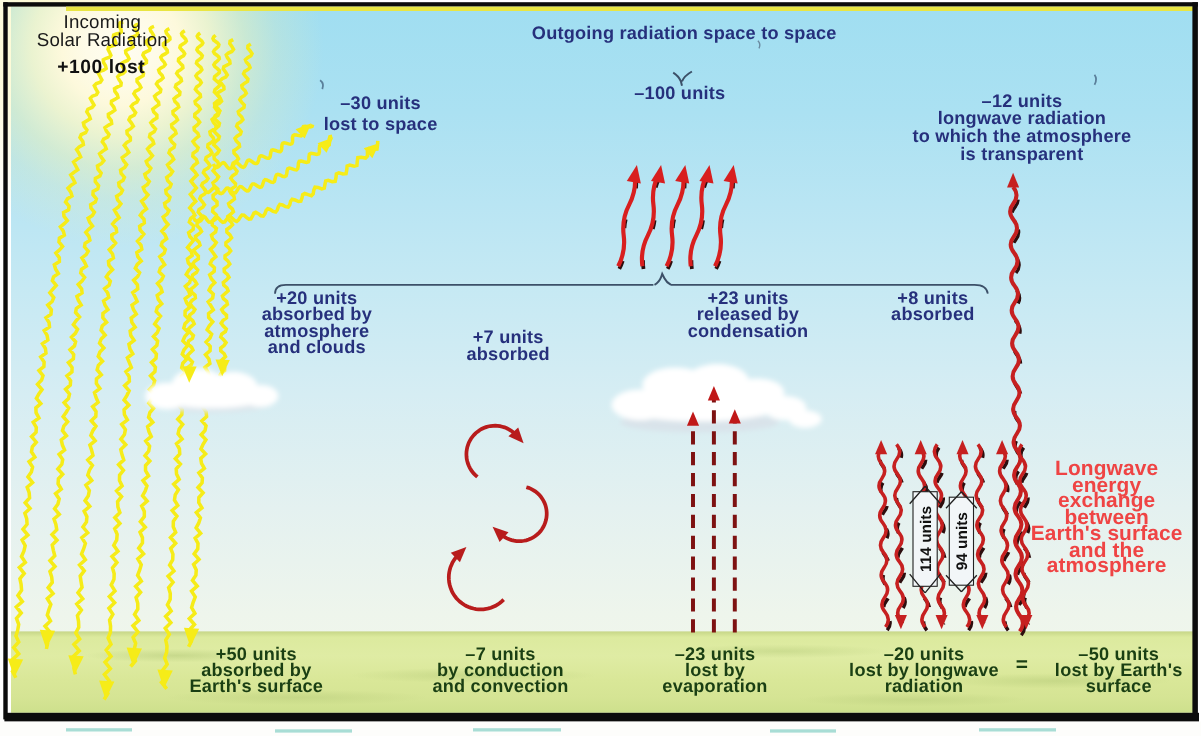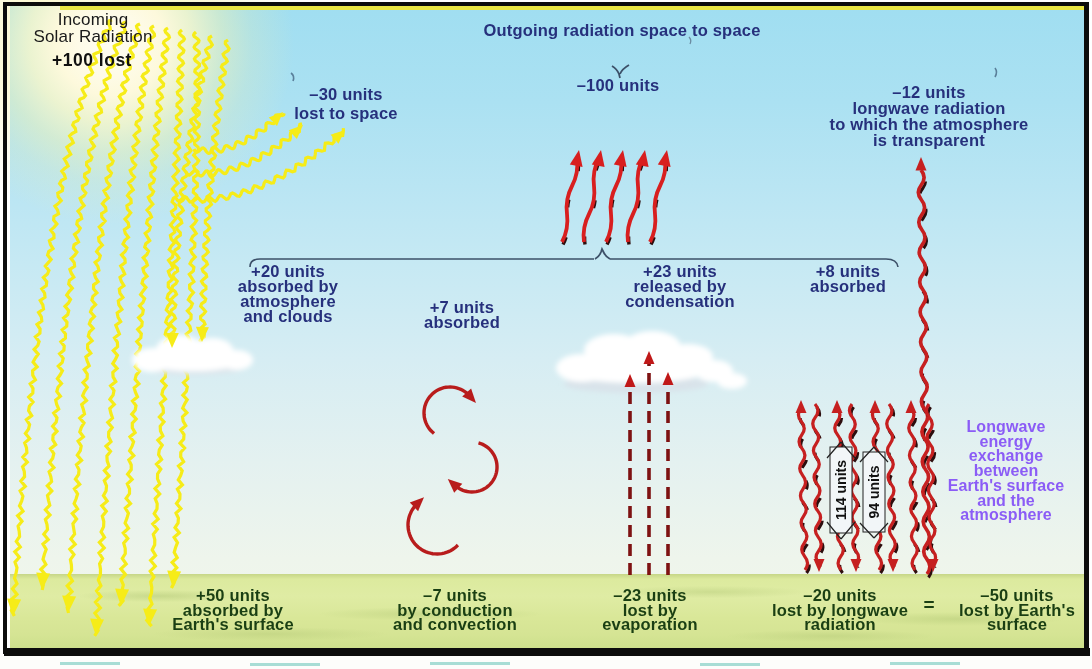--- a/index.html
+++ b/index.html
@@ -13,21 +13,21 @@
 radial-gradient(160px 10px at 420px 40px, rgba(176,198,116,.45), rgba(176,198,116,0) 70%),
 radial-gradient(140px 9px at 700px 18px, rgba(176,198,116,.4), rgba(176,198,116,0) 70%),
 radial-gradient(150px 10px at 950px 45px, rgba(176,198,116,.45), rgba(176,198,116,0) 70%),
 radial-gradient(170px 10px at 260px 60px, rgba(176,198,116,.4), rgba(176,198,116,0) 70%),
 radial-gradient(150px 9px at 820px 62px, rgba(176,198,116,.4), rgba(176,198,116,0) 70%),
 linear-gradient(180deg,#c6d687 0%,#dcea9e 7%,#dfeca4 30%,#d9e798 60%,#d5e494 82%,#cde08c 100%);}
 .lb{position:absolute;transform:translateX(-50%);text-align:center;white-space:nowrap;}
 .blk{color:#1a1a1a;font-size:17px;line-height:17px;letter-spacing:.2px;}
 .blkb{color:#111;font-size:17.5px;font-weight:bold;letter-spacing:.5px;}
 .nv{color:#26307c;font-size:16.5px;font-weight:bold;letter-spacing:.2px;}
-.nv2{color:#8b5cf6;font-size:16px;font-weight:bold;letter-spacing:.1px;}
+.nv2{color:#ef4444;font-size:19px;font-weight:bold;letter-spacing:.1px;}
 .gr{color:#1a3f13;font-size:16.5px;font-weight:bold;letter-spacing:.2px;text-align:center;}
 .greq{color:#1a3f13;font-size:19px;font-weight:bold;}
 .edge{position:absolute;background:#0c0c0c;}
 </style></head><body>
 <div id="wrap">
  <div id="sky"></div>
  <div id="sun"></div>
  <div id="ground"></div>
  <svg width="1092" height="669" viewBox="0 0 1092 669" style="position:absolute;left:0;top:0">
 <defs>

